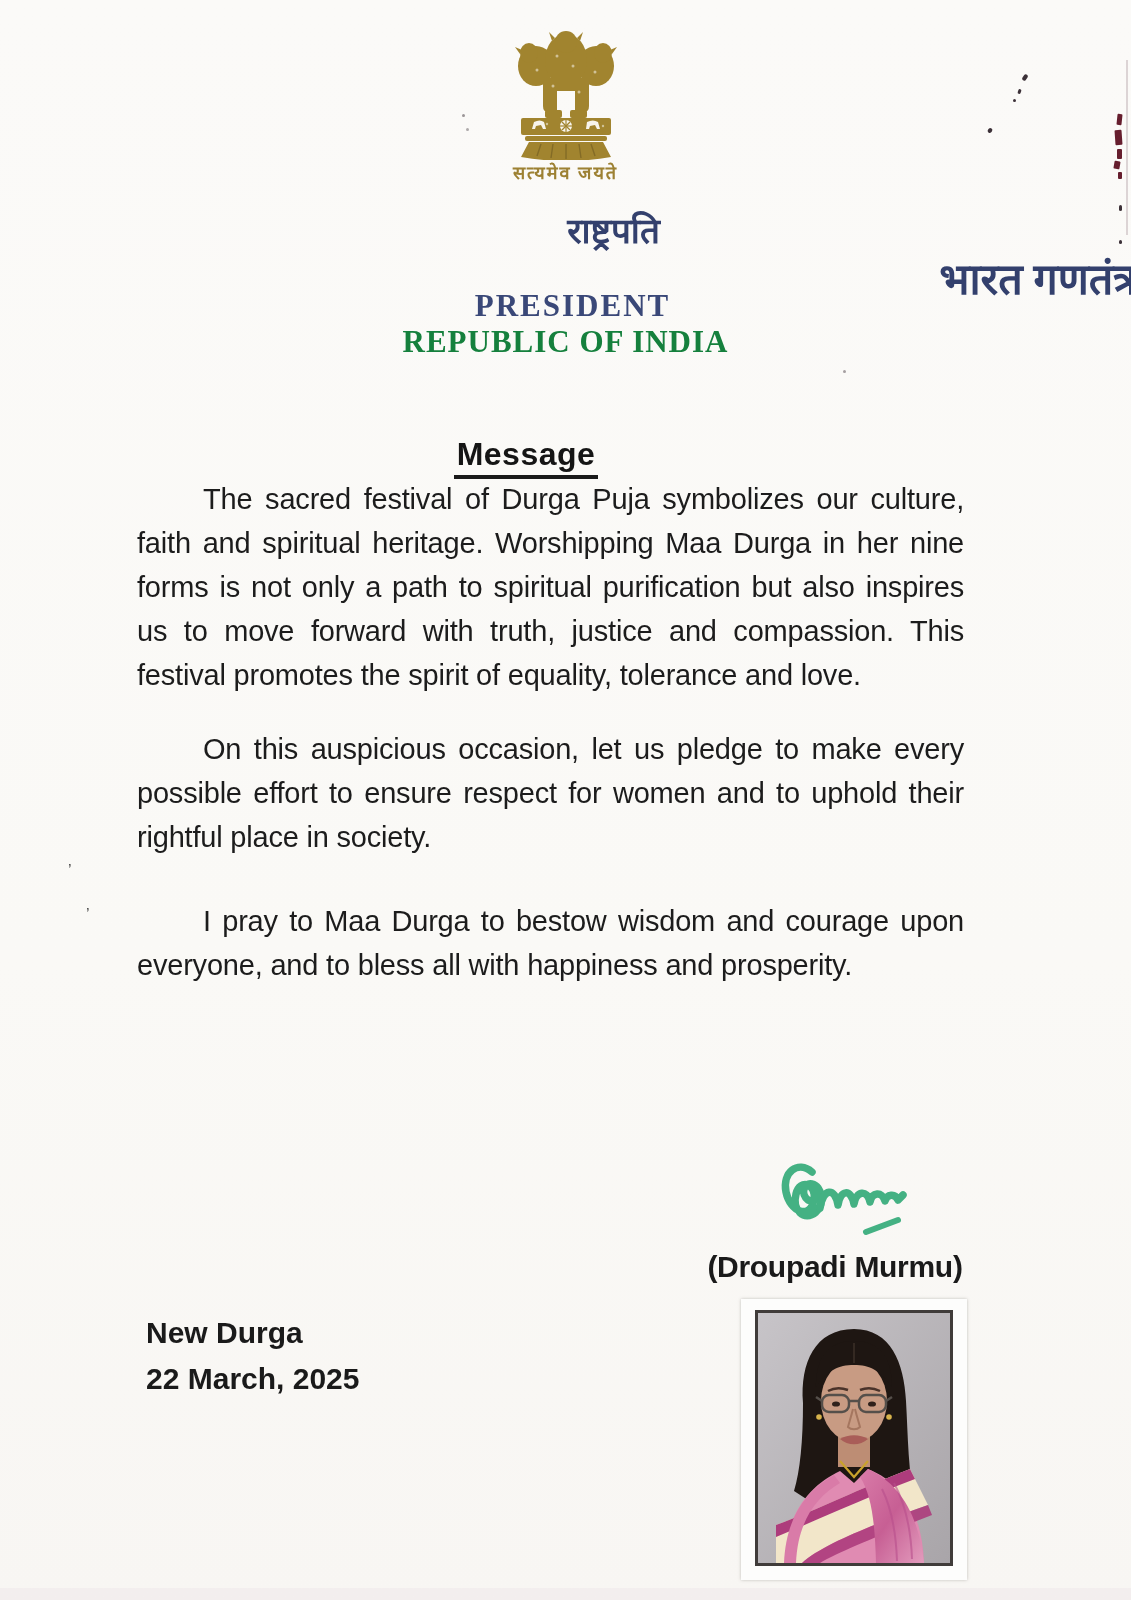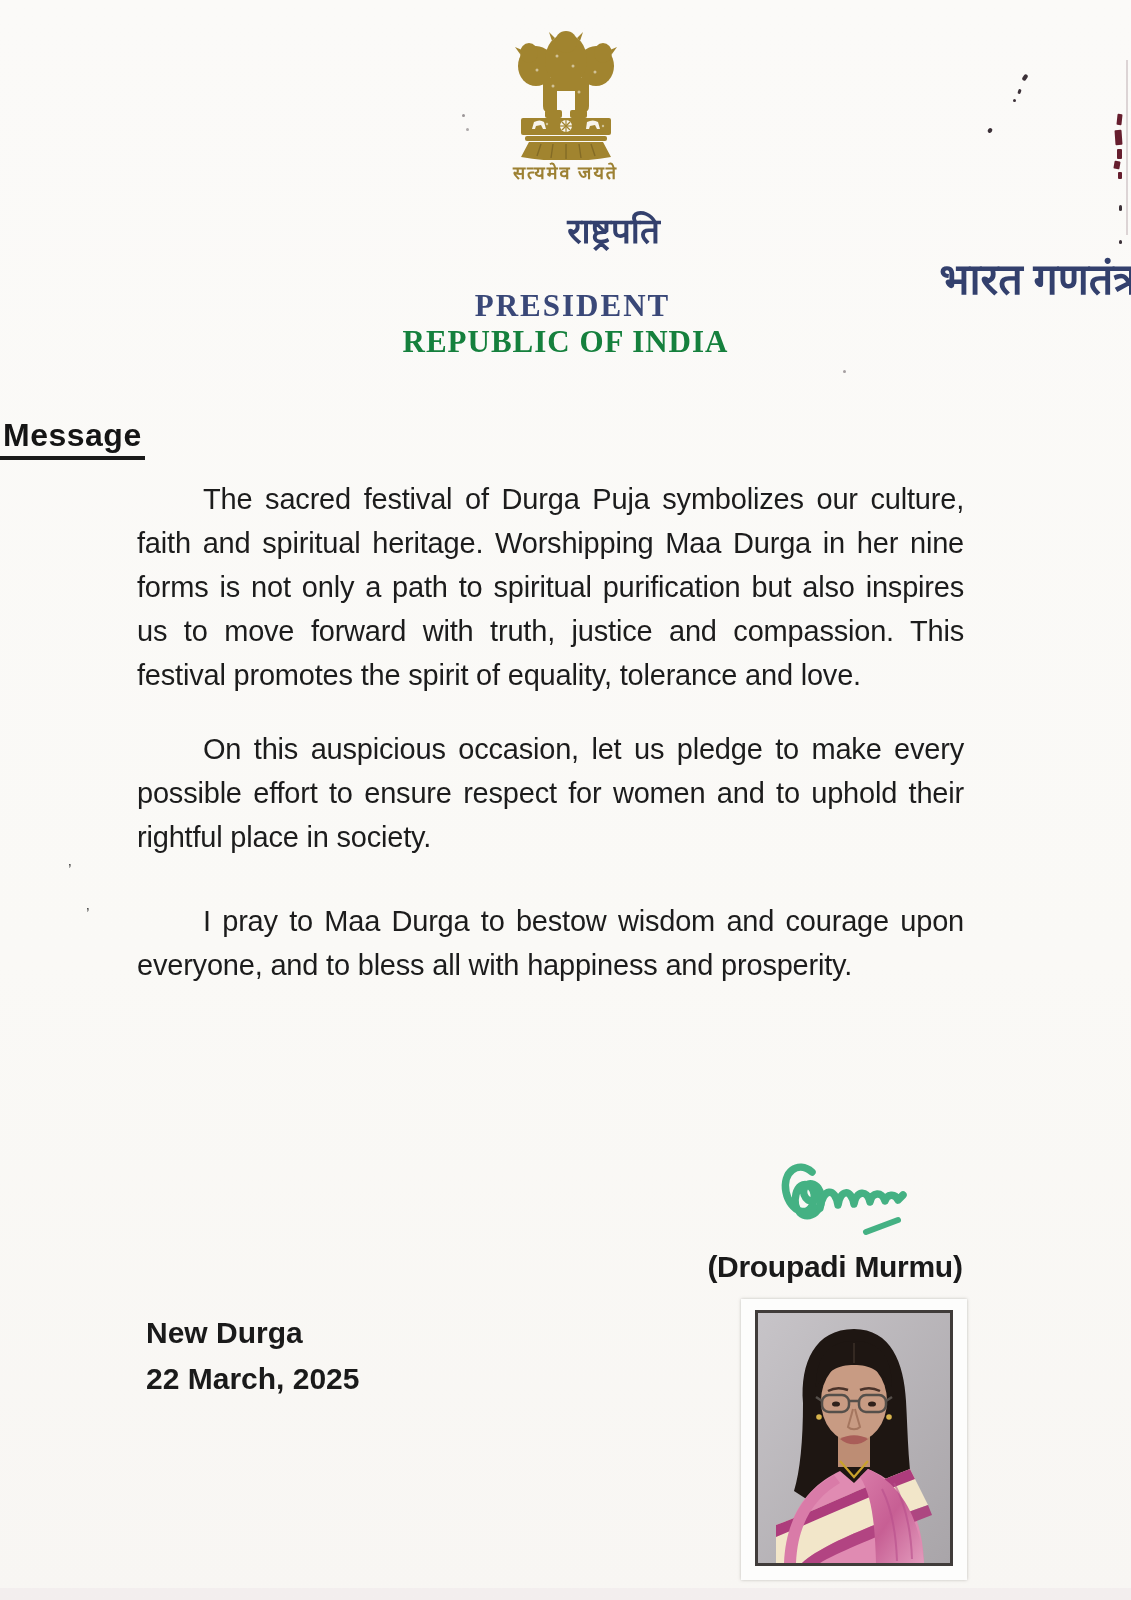--- a/index.html
+++ b/index.html
@@ -37,21 +37,21 @@
     font-family:"Liberation Serif", serif;
     padding-left:7px;
   }
   .en-line2 {
     position:absolute; top:324px; left:0; width:100%; text-align:center;
     font-size:31px; font-weight:bold; color:#15803d; letter-spacing:1px;
     font-family:"Liberation Serif", serif;
   }
 
   
-  .heading-row { position:absolute; top:417px; left:0; width:1052px; }
+  .heading-row { position:absolute; top:436px; left:0; width:1052px; text-align:center; }
   .heading {
     display:inline-block; font-size:32px; font-weight:bold; color:#151515;
     border-bottom:4px solid #1a1a1a; padding:0 3px 2px 3px; letter-spacing:0.5px;
   }
   .body-text {
     position:absolute; top:477px; left:137px; width:827px;
     font-size:29px; line-height:44px; text-align:justify; color:#1c1c1c;
     letter-spacing:-0.2px;
   }
   .body-text p { margin:0 0 30px 0; text-indent:66px; }

